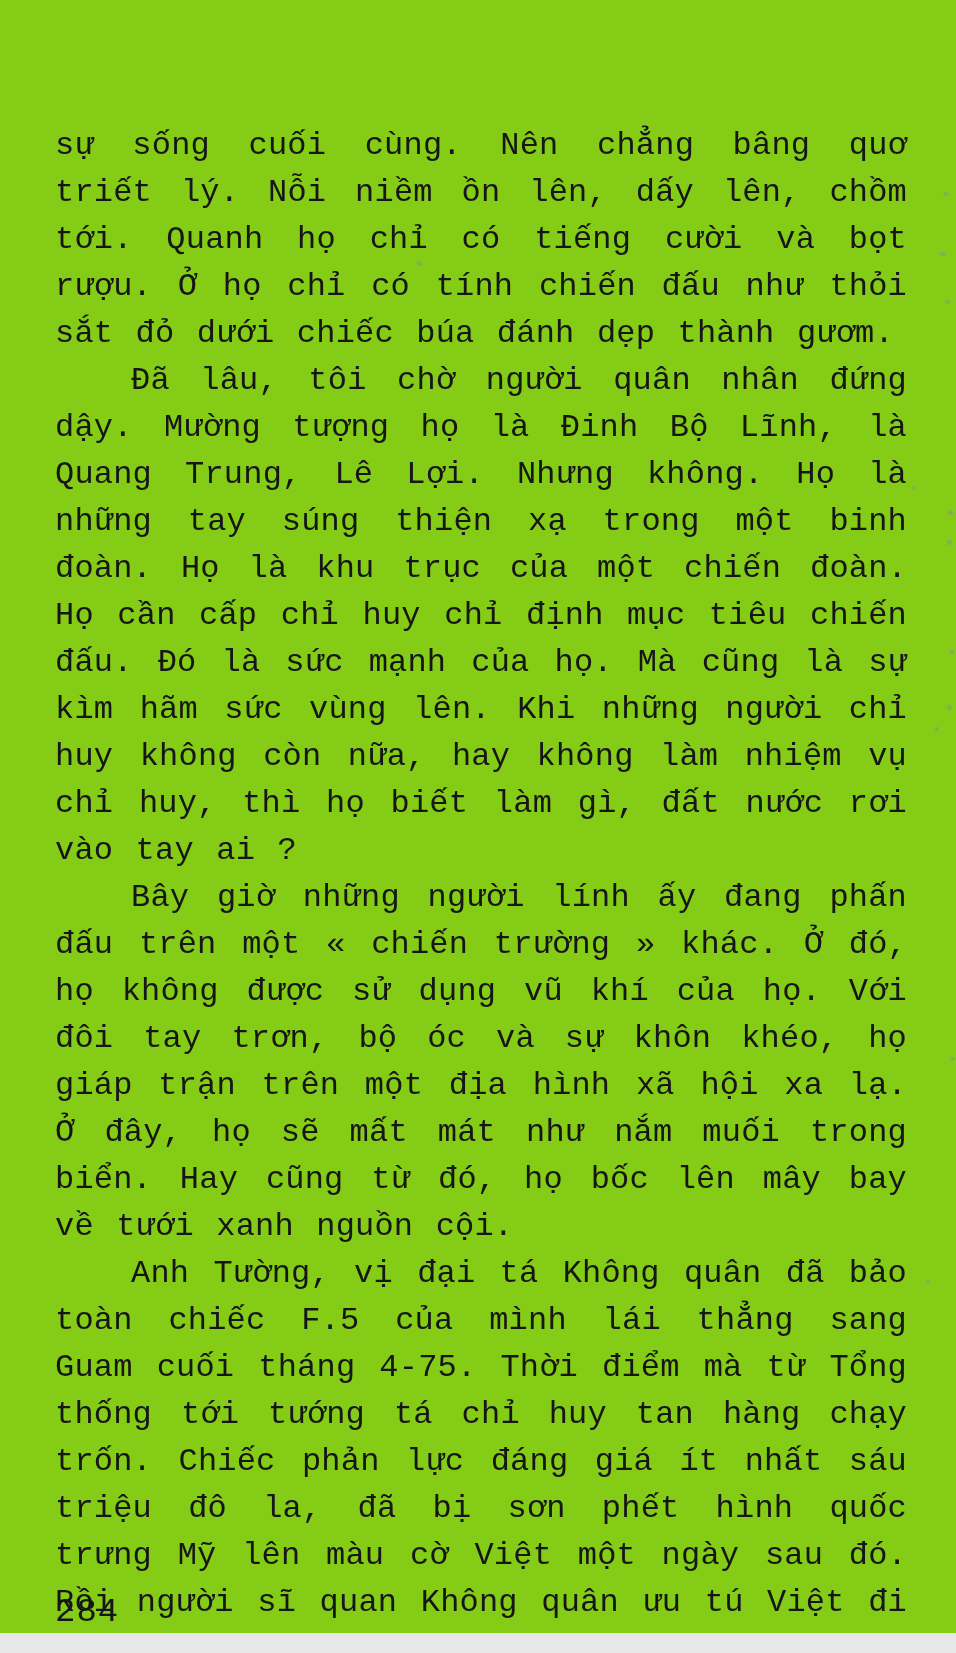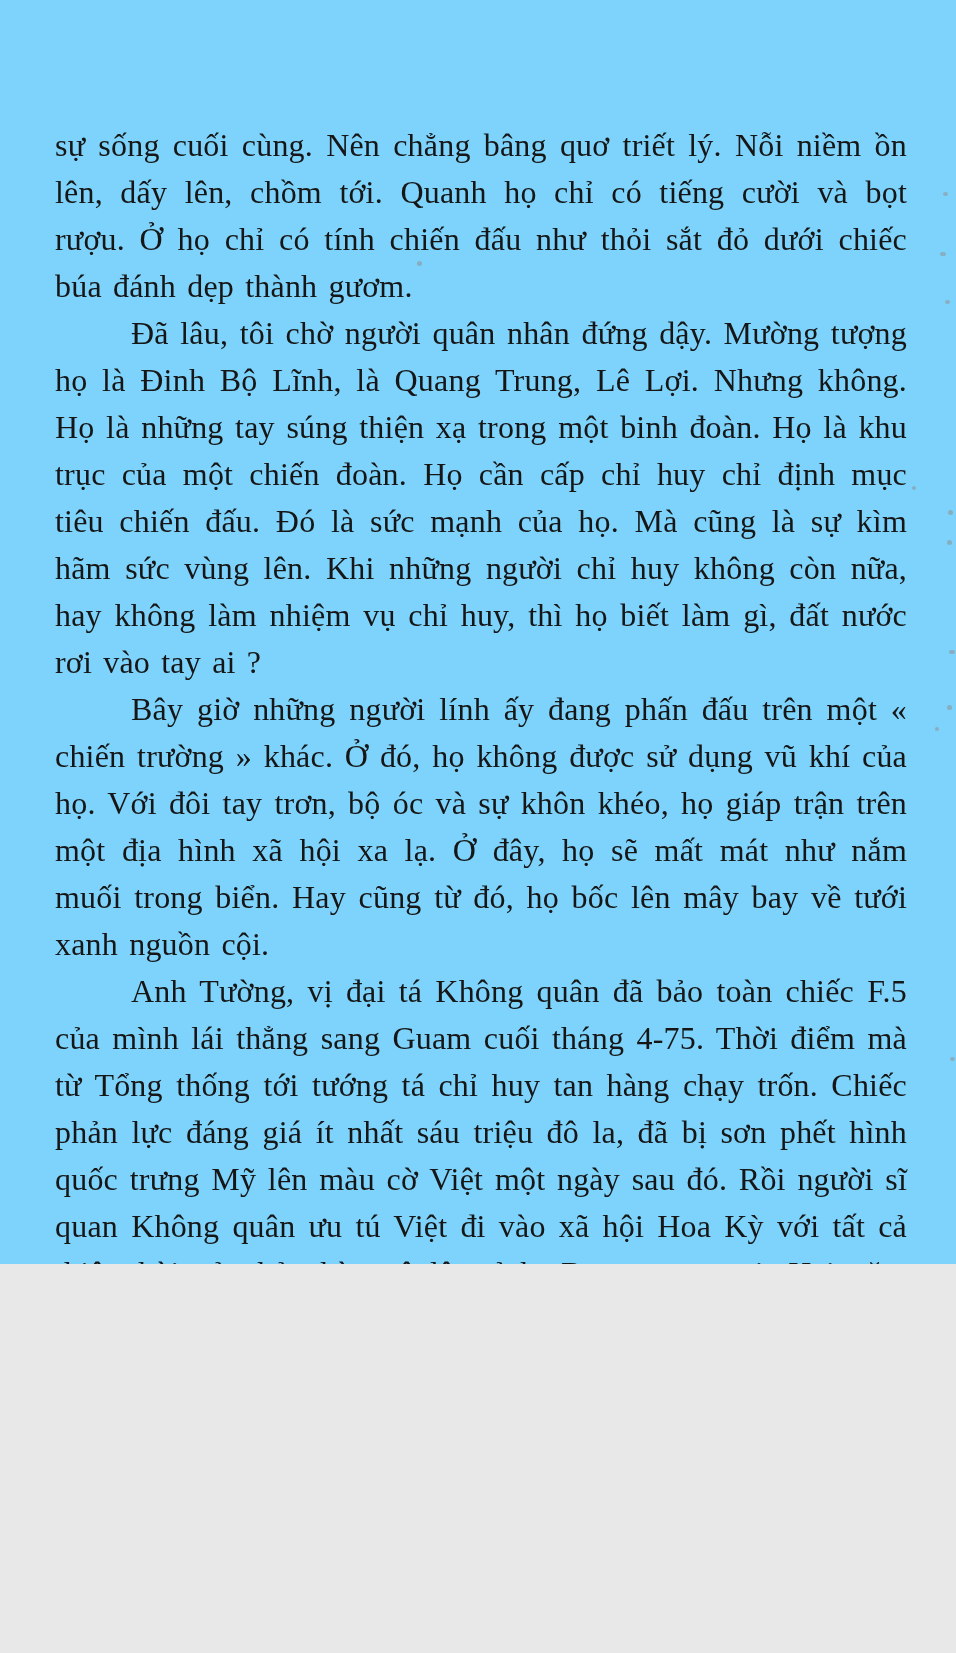--- a/index.html
+++ b/index.html
@@ -3,25 +3,25 @@
 <meta charset="utf-8">
 <style>
   html, body {
     margin: 0;
     padding: 0;
     background: #e8e8e8;
   }
   .page {
     position: relative;
     width: 956px;
-    height: 1264px;
+    height: 1633px;
     margin: 0 auto;
-    background: #7dd3fc;
+    background: #84cc16;
     overflow: hidden;
-    font-family: Liberation Serif, serif;
+    font-family: Liberation Mono, monospace;
     color: #161616;
   }
   .text-block {
     position: absolute;
     left: 55px;
     top: 122px;
     width: 852px;
   }
   .text-block p {
     margin: 0;

